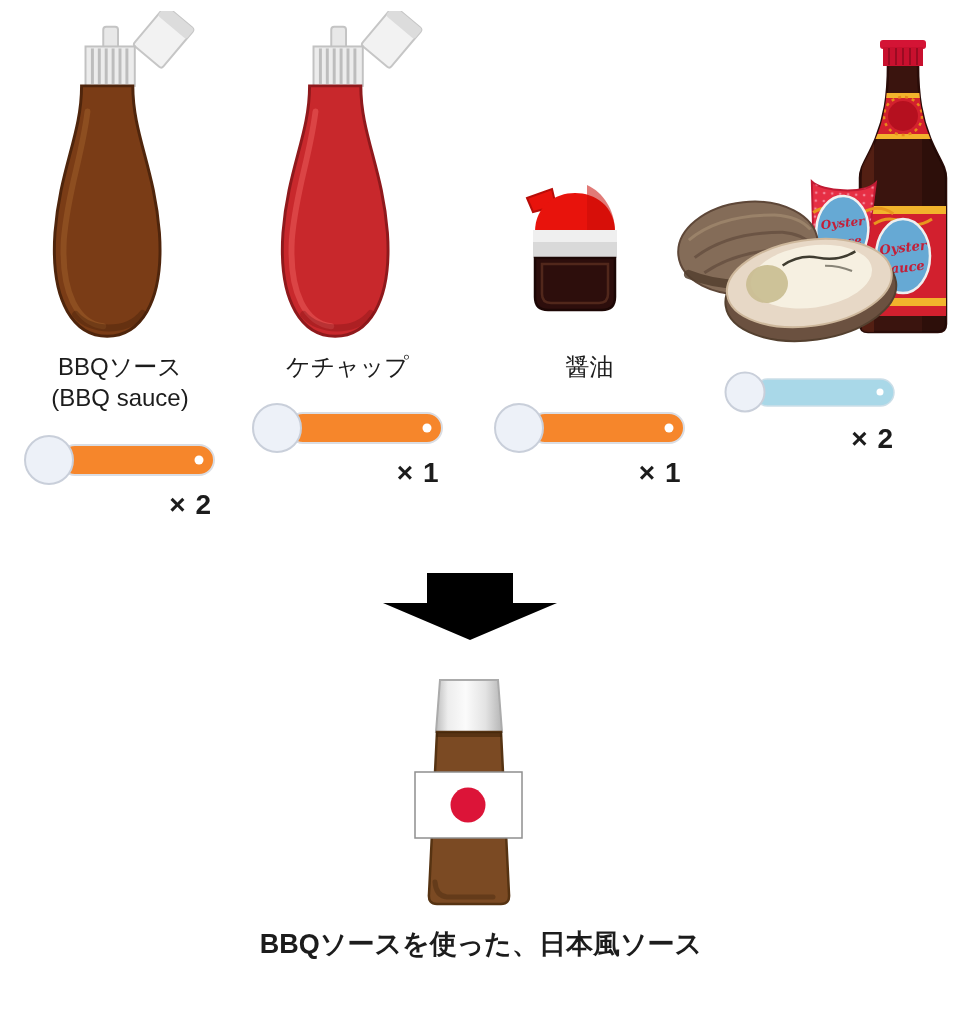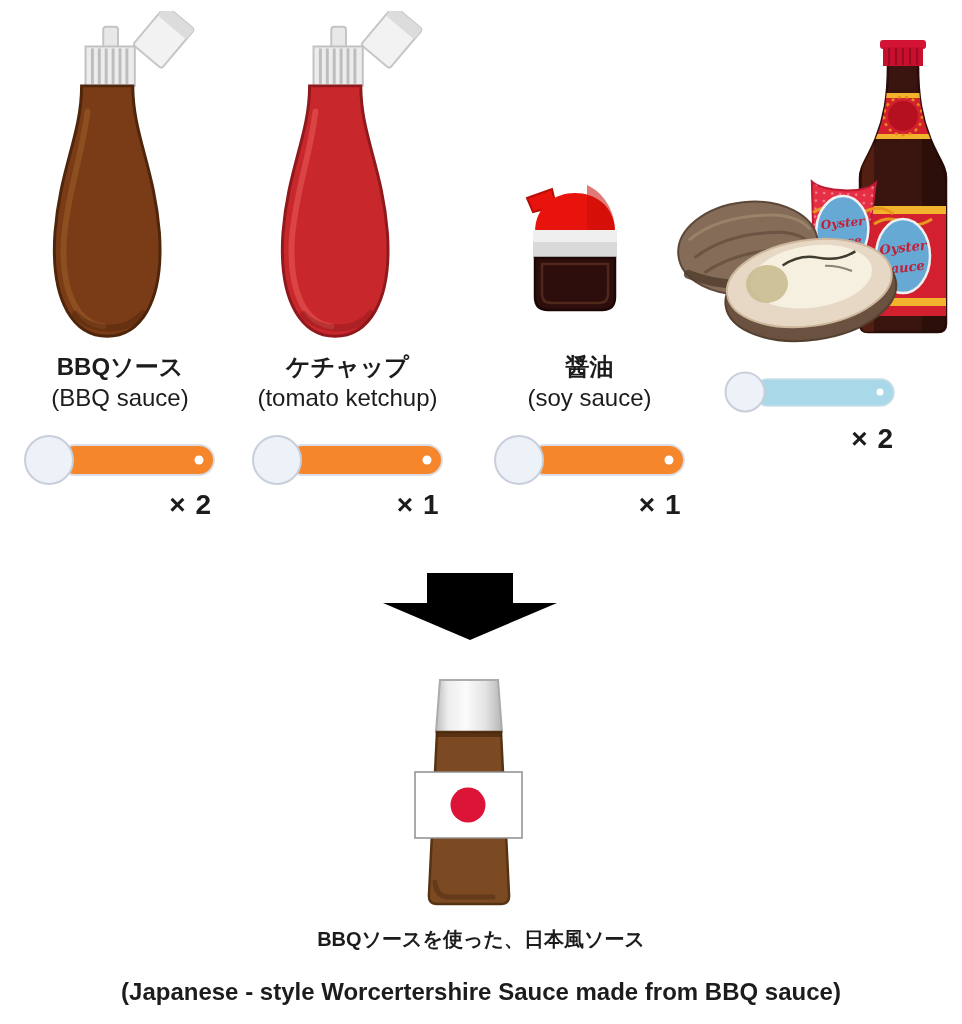--- a/index.html
+++ b/index.html
@@ -12,36 +12,36 @@
 
   .col { position:absolute; top:8px; display:flex; flex-direction:column; align-items:center; }
   .col-bbq     { left:15px;  width:210px; }
   .col-ketchup { left:240px; width:215px; }
   .col-soy     { left:492px; width:195px; }
   .col-oyster  { left:660px; width:300px; }
 
   .bottle-area { height:338px; width:100%; display:flex; align-items:flex-end; justify-content:center; }
   .soy-offset  { margin-bottom:33px; margin-right:30px; }
 
-  .name-ja { margin-top:6px; font-size:24px; line-height:30px; font-weight:bold; color:#1c1c1c; white-space:nowrap; }
+  .name-ja { margin-top:6px; font-size:24px; line-height:30px; font-weight:normal; color:#1c1c1c; white-space:nowrap; }
   .name-en { font-size:24px; line-height:32px; font-weight:normal; color:#1c1c1c; white-space:nowrap; }
 
   .spoon-block { margin-top:20px; display:flex; flex-direction:column; }
   .spoon-block.ts { width:196px; }
   .spoon-block.tsp { width:172px; }
   .teaspoon-svg { margin-top:4px; }
   .amount { margin-top:4px; font-size:28px; line-height:30px; font-weight:bold; color:#1c1c1c; text-align:right; padding-right:6px; letter-spacing:1px; }
   .amount.tsp-amt { margin-top:8px; padding-right:2px; }
 
   .arrow-wrap { position:absolute; left:383px; top:573px; width:174px; height:67px; }
 
   .result-wrap { position:absolute; left:413px; top:676px; width:112px; height:232px; }
 
   .caption { position:absolute; left:0; width:962px; text-align:center; font-weight:bold; color:#1c1c1c; }
-  .caption-ja { top:926px; font-size:20px; }
+  .caption-ja { top:926px; font-size:27px; }
   .caption-en { top:978px; font-size:24px; }
 </style>
 </head>
 <body>
 
 <div class="canvas">
 
   <div class="col col-bbq">
     <div class="bottle-area">
       <svg width="150" height="335" viewBox="0 0 150 340">
@@ -92,21 +92,20 @@
           <line x1="68" y1="38" x2="68" y2="74" stroke="#BDBDBD" stroke-width="3"></line>
           <line x1="75" y1="38" x2="75" y2="74" stroke="#BDBDBD" stroke-width="3"></line>
           <line x1="82" y1="38" x2="82" y2="74" stroke="#BDBDBD" stroke-width="3"></line>
         </g>
         <path d="M36,76 C36,125 14,160 9,225 C4,298 30,330 62,330 C94,330 120,298 115,225 C110,160 88,125 88,76 Z" stroke="#8F191C" stroke-width="3" fill="#C8282C"></path>
         <path d="M42,102 C36,150 22,182 18,232 C15,288 33,317 58,320" fill="none" stroke="#E25050" stroke-width="6" stroke-linecap="round" opacity="0.7"></path>
         <path d="M30,308 C45,326 82,327 98,307" fill="none" stroke="#7A1215" stroke-width="7" stroke-linecap="round" opacity="0.35"></path>
       </svg>
     </div>
     <div class="name-ja">ケチャップ</div>
-    <div class="name-en">(tomato ketchup)</div>
     <div class="spoon-block ts">
       <svg width="196" height="52" viewBox="0 0 196 52">
         <rect x="38" y="11" width="154" height="30" rx="15" stroke="#DADDE3" stroke-width="2" fill="#F6862B"></rect>
         <circle cx="27" cy="26" r="24" fill="#EDF1F8" stroke="#C9CFDA" stroke-width="2"></circle>
         <circle cx="177" cy="26" r="4.5" fill="#FFFFFF"></circle>
       </svg>
       <div class="amount">× 1</div>
     </div>
   </div>
 
@@ -116,21 +115,20 @@
         <polygon points="2,30 27,21 31,38 8,44" fill="#E8130C" stroke="#B80D08" stroke-width="2"></polygon>
         <path d="M10,64 C10,12 90,12 90,64 Z" fill="#E8130C"></path>
         <path d="M62,17 C78,24 90,42 90,64 L62,64 Z" fill="#C90D07" opacity="0.55"></path>
         <rect x="8" y="62" width="84" height="28" fill="#D9D9D9"></rect>
         <rect x="8" y="62" width="84" height="12" fill="#EFEFEF"></rect>
         <path d="M10,90 L90,90 L90,129 Q90,142 77,142 L23,142 Q10,142 10,129 Z" stroke="#1C0705" stroke-width="2.5" fill="#2D0E0C"></path>
         <path d="M17,96 L83,96 L83,126 Q83,135 74,135 L26,135 Q17,135 17,126 Z" fill="none" stroke="#5E3020" stroke-width="2.5" opacity="0.75"></path>
       </svg>
     </div>
     <div class="name-ja">醤油</div>
-    <div class="name-en">(soy sauce)</div>
     <div class="spoon-block ts">
       <svg width="196" height="52" viewBox="0 0 196 52">
         <rect x="38" y="11" width="154" height="30" rx="15" stroke="#DADDE3" stroke-width="2" fill="#F6862B"></rect>
         <circle cx="27" cy="26" r="24" fill="#EDF1F8" stroke="#C9CFDA" stroke-width="2"></circle>
         <circle cx="177" cy="26" r="4.5" fill="#FFFFFF"></circle>
       </svg>
       <div class="amount">× 1</div>
     </div>
   </div>
 
@@ -247,15 +245,14 @@
       <rect x="23" y="56" width="66" height="5" fill="#3C2008" opacity="0.55"></rect>
       <path d="M22,206 Q23,220 34,221 L80,221" fill="none" stroke="#4A2A0F" stroke-width="5" stroke-linecap="round" opacity="0.45"></path>
       <g>
         <rect x="2" y="96" width="107" height="66" stroke="#8F8F8F" stroke-width="1.5" fill="#FFFFFF"></rect>
         <circle cx="55" cy="129" r="17.5" fill="#DC1438"></circle>
       </g>
     </svg>
   </div>
 
   <div class="caption caption-ja">BBQソースを使った、日本風ソース</div>
-  <div class="caption caption-en">(Japanese - style Worcertershire Sauce made from BBQ sauce)</div>
 
 </div>
 
 </body></html>

